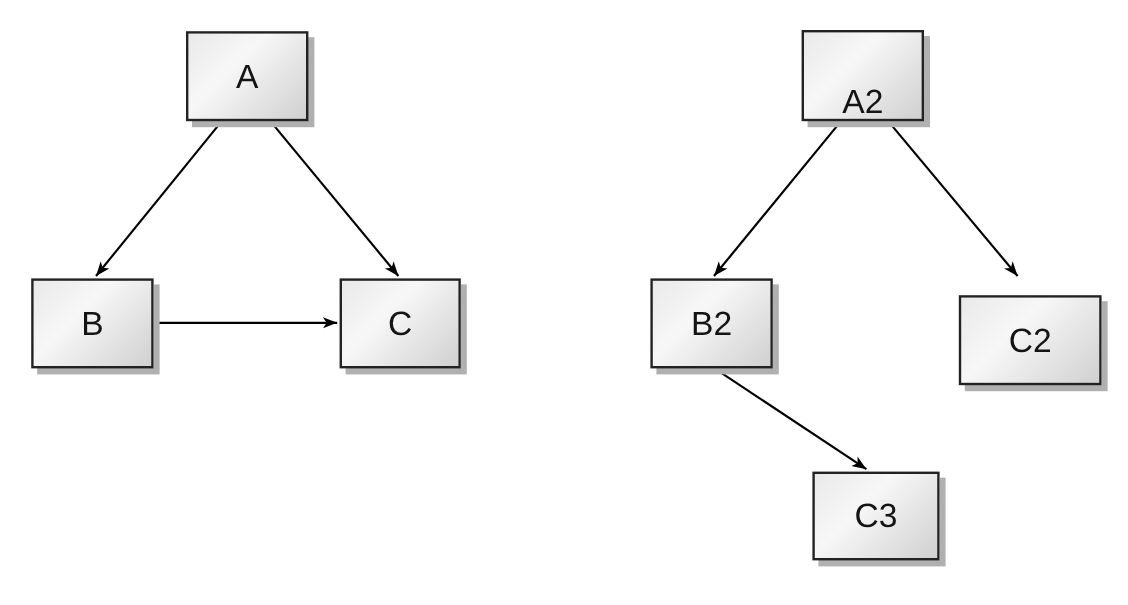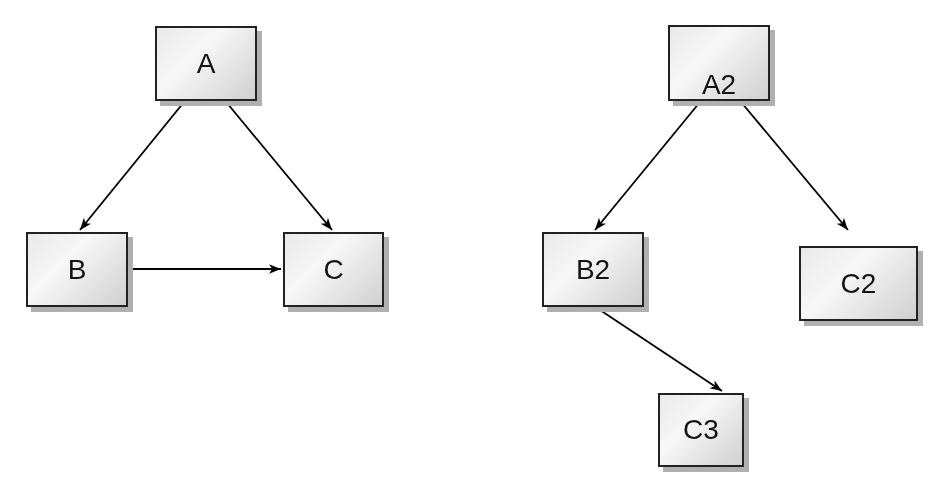--- a/index.html
+++ b/index.html
@@ -78,17 +78,17 @@
       </div>
       <div class="node" style="left: 668px; top: 25px; width: 102px; height: 76px; align-items: flex-end;">
         <span class="node-label">A2</span>
       </div>
       <div class="node" style="left: 542px; top: 232px; width: 102px; height: 75px;">
         <span class="node-label">B2</span>
       </div>
       <div class="node" style="left: 799px; top: 246px; width: 119px; height: 75px;">
         <span class="node-label">C2</span>
       </div>
-      <div class="node" style="left: 658px; top: 393px; width: 86px; height: 74px;">
+      <div class="node" style="left: 677px; top: 393px; width: 106px; height: 74px;">
         <span class="node-label">C3</span>
       </div>
     </div>
 </div>
 
 </body></html>

